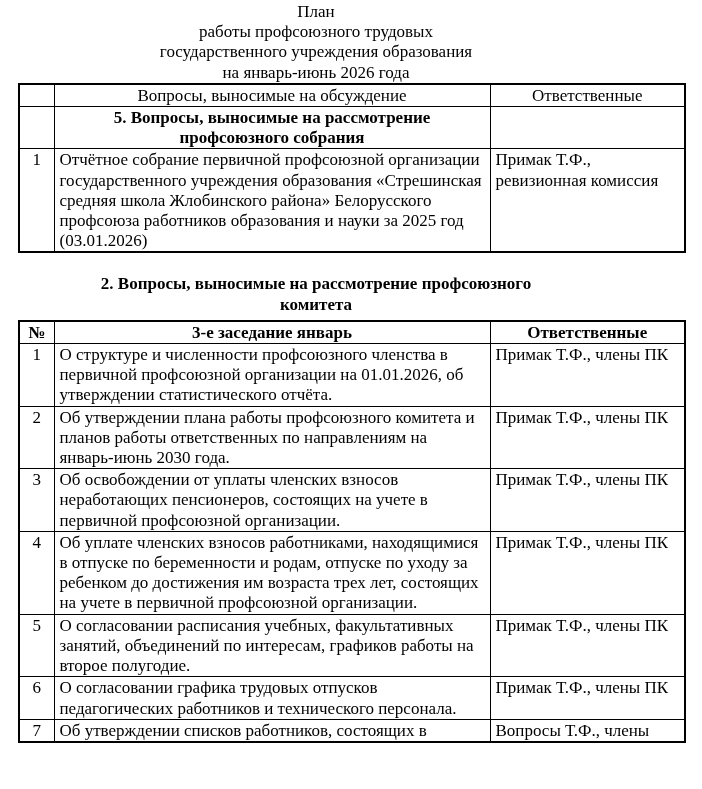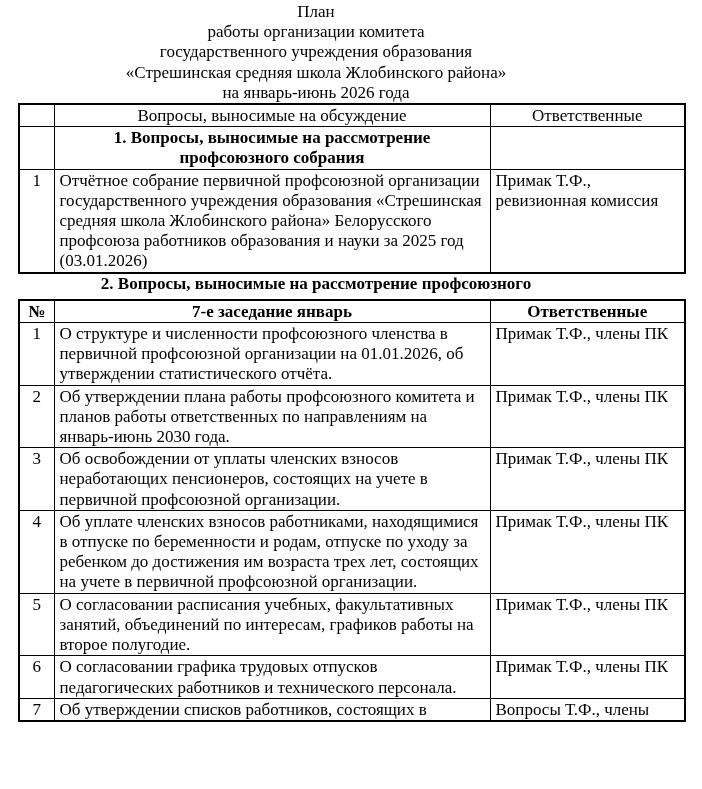--- a/index.html
+++ b/index.html
@@ -39,78 +39,79 @@
   }
   col.c-num { width: 35px; }
   col.c-question { width: 436px; }
   col.c-responsible { width: 195px; }
   .center { text-align: center; }
   .bold { font-weight: bold; }
   td.num-cell { text-align: center; }
   .section2-heading {
     text-align: center;
     font-weight: bold;
+    margin-top: 21px;
     margin-bottom: 5px;
   }
 </style>
 </head>
 <body>
 
 <div class="page">
 
   <div class="doc-title">
     <div>План</div>
-    <div>работы организации комитета</div>
+    <div>работы профсоюзного трудовых</div>
     <div>государственного учреждения образования</div>
-    <div>«Стрешинская средняя школа Жлобинского района»</div>
     <div>на январь-июнь 2026 года</div>
   </div>
 
   <table class="doc-table">
     <colgroup>
       <col class="c-num">
       <col class="c-question">
       <col class="c-responsible">
     </colgroup>
     <tbody>
       <tr>
         <td class="num-cell"></td>
         <td class="center">Вопросы, выносимые на обсуждение</td>
         <td class="center">Ответственные</td>
       </tr>
       <tr>
         <td></td>
         <td class="center bold">
-          <div>1. Вопросы, выносимые на рассмотрение</div>
+          <div>5. Вопросы, выносимые на рассмотрение</div>
           <div>профсоюзного собрания</div>
         </td>
         <td></td>
       </tr>
       <tr>
         <td class="num-cell">1</td>
         <td>Отчётное собрание первичной профсоюзной организации государственного учреждения образования «Стрешинская средняя школа Жлобинского района» Белорусского профсоюза работников образования и науки за 2025 год (03.01.2026)</td>
         <td>Примак Т.Ф., ревизионная комиссия</td>
       </tr>
     </tbody>
   </table>
 
   <div class="section2-heading">
     <div>2. Вопросы, выносимые на рассмотрение профсоюзного</div>
+    <div>комитета</div>
   </div>
 
   <table class="doc-table">
     <colgroup>
       <col class="c-num">
       <col class="c-question">
       <col class="c-responsible">
     </colgroup>
     <tbody>
       <tr class="bold">
         <td class="num-cell">№</td>
-        <td class="center">7-е заседание январь</td>
+        <td class="center">3-е заседание январь</td>
         <td class="center">Ответственные</td>
       </tr>
       <tr>
         <td class="num-cell">1</td>
         <td>О структуре и численности профсоюзного членства в первичной профсоюзной организации на 01.01.2026, об утверждении статистического отчёта.</td>
         <td>Примак Т.Ф., члены ПК</td>
       </tr>
       <tr>
         <td class="num-cell">2</td>
         <td>Об утверждении плана работы профсоюзного комитета и планов работы ответственных по направлениям на январь-июнь 2030 года.</td>

